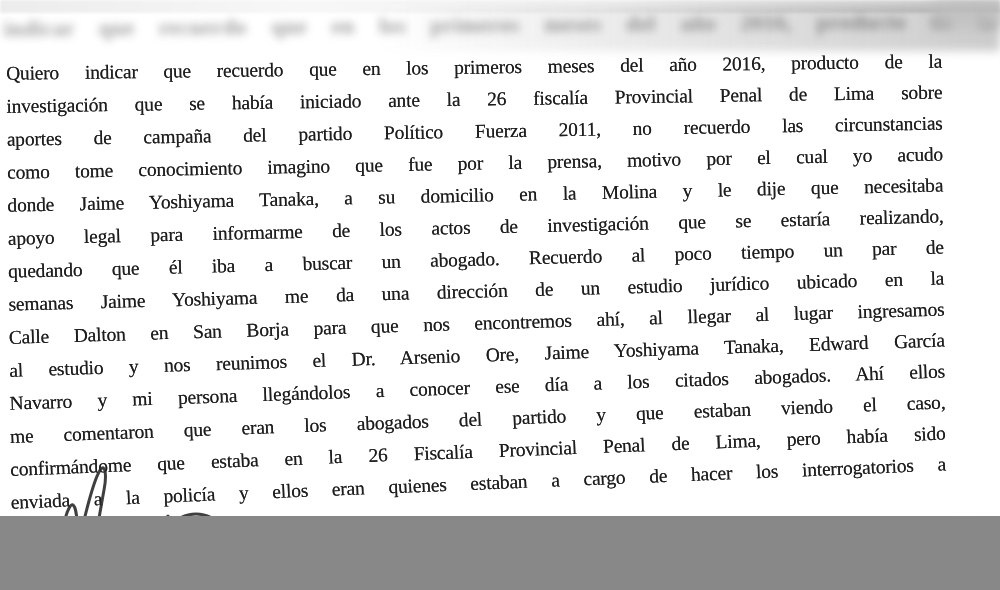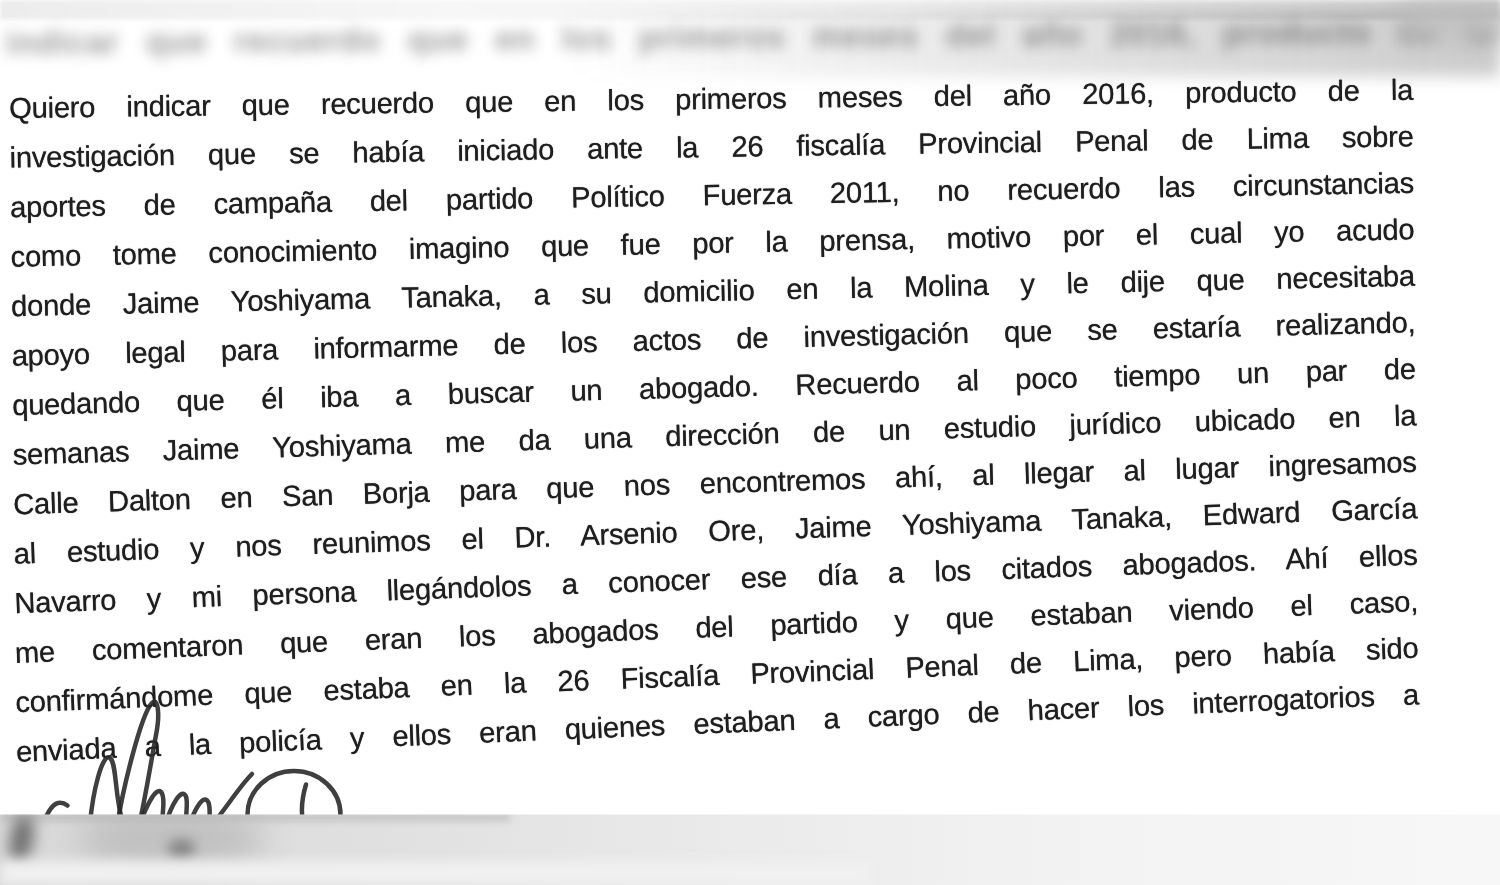--- a/index.html
+++ b/index.html
@@ -1,24 +1,24 @@
 <!DOCTYPE html>
 <html><head>
 <meta charset="utf-8">
 <style>
   html,body{margin:0;padding:0;background:#888;}
   .page{
     position:relative;
-    width:1000px;height:590px;
+    width:1000px;height:516px;
     margin:0 auto;
     overflow:hidden;
     background:
       radial-gradient(140% 120% at 50% 45%, #ffffff 55%, #f6f6f6 85%, #ececec 100%),
       #fbfbfb;
-    font-family:Liberation Sans, sans-serif;
+    font-family:Liberation Serif, serif;
   }
 
   
   .top-strip{
     position:absolute;left:0;top:0;width:1000px;height:13px;
     background:linear-gradient(90deg,#ececec 0%,#f7f7f7 30%,#f2f2f2 60%,#dcdcdc 88%,#d2d2d2 100%);
     filter:blur(1.5px);
   }
 
   

